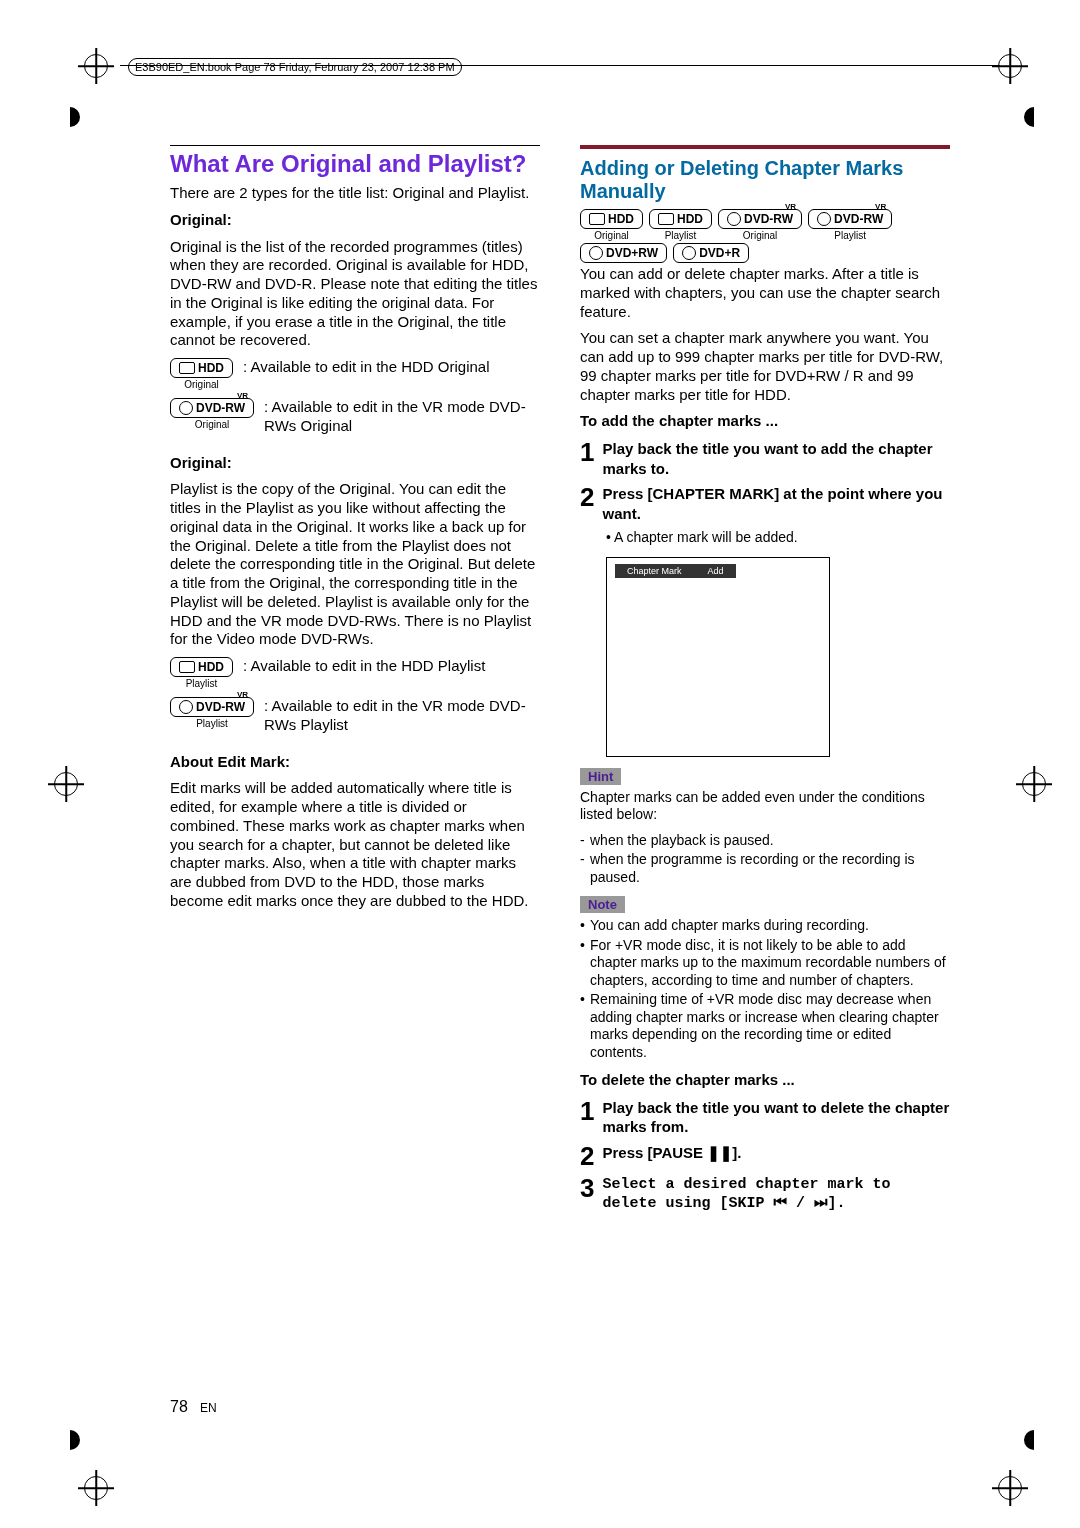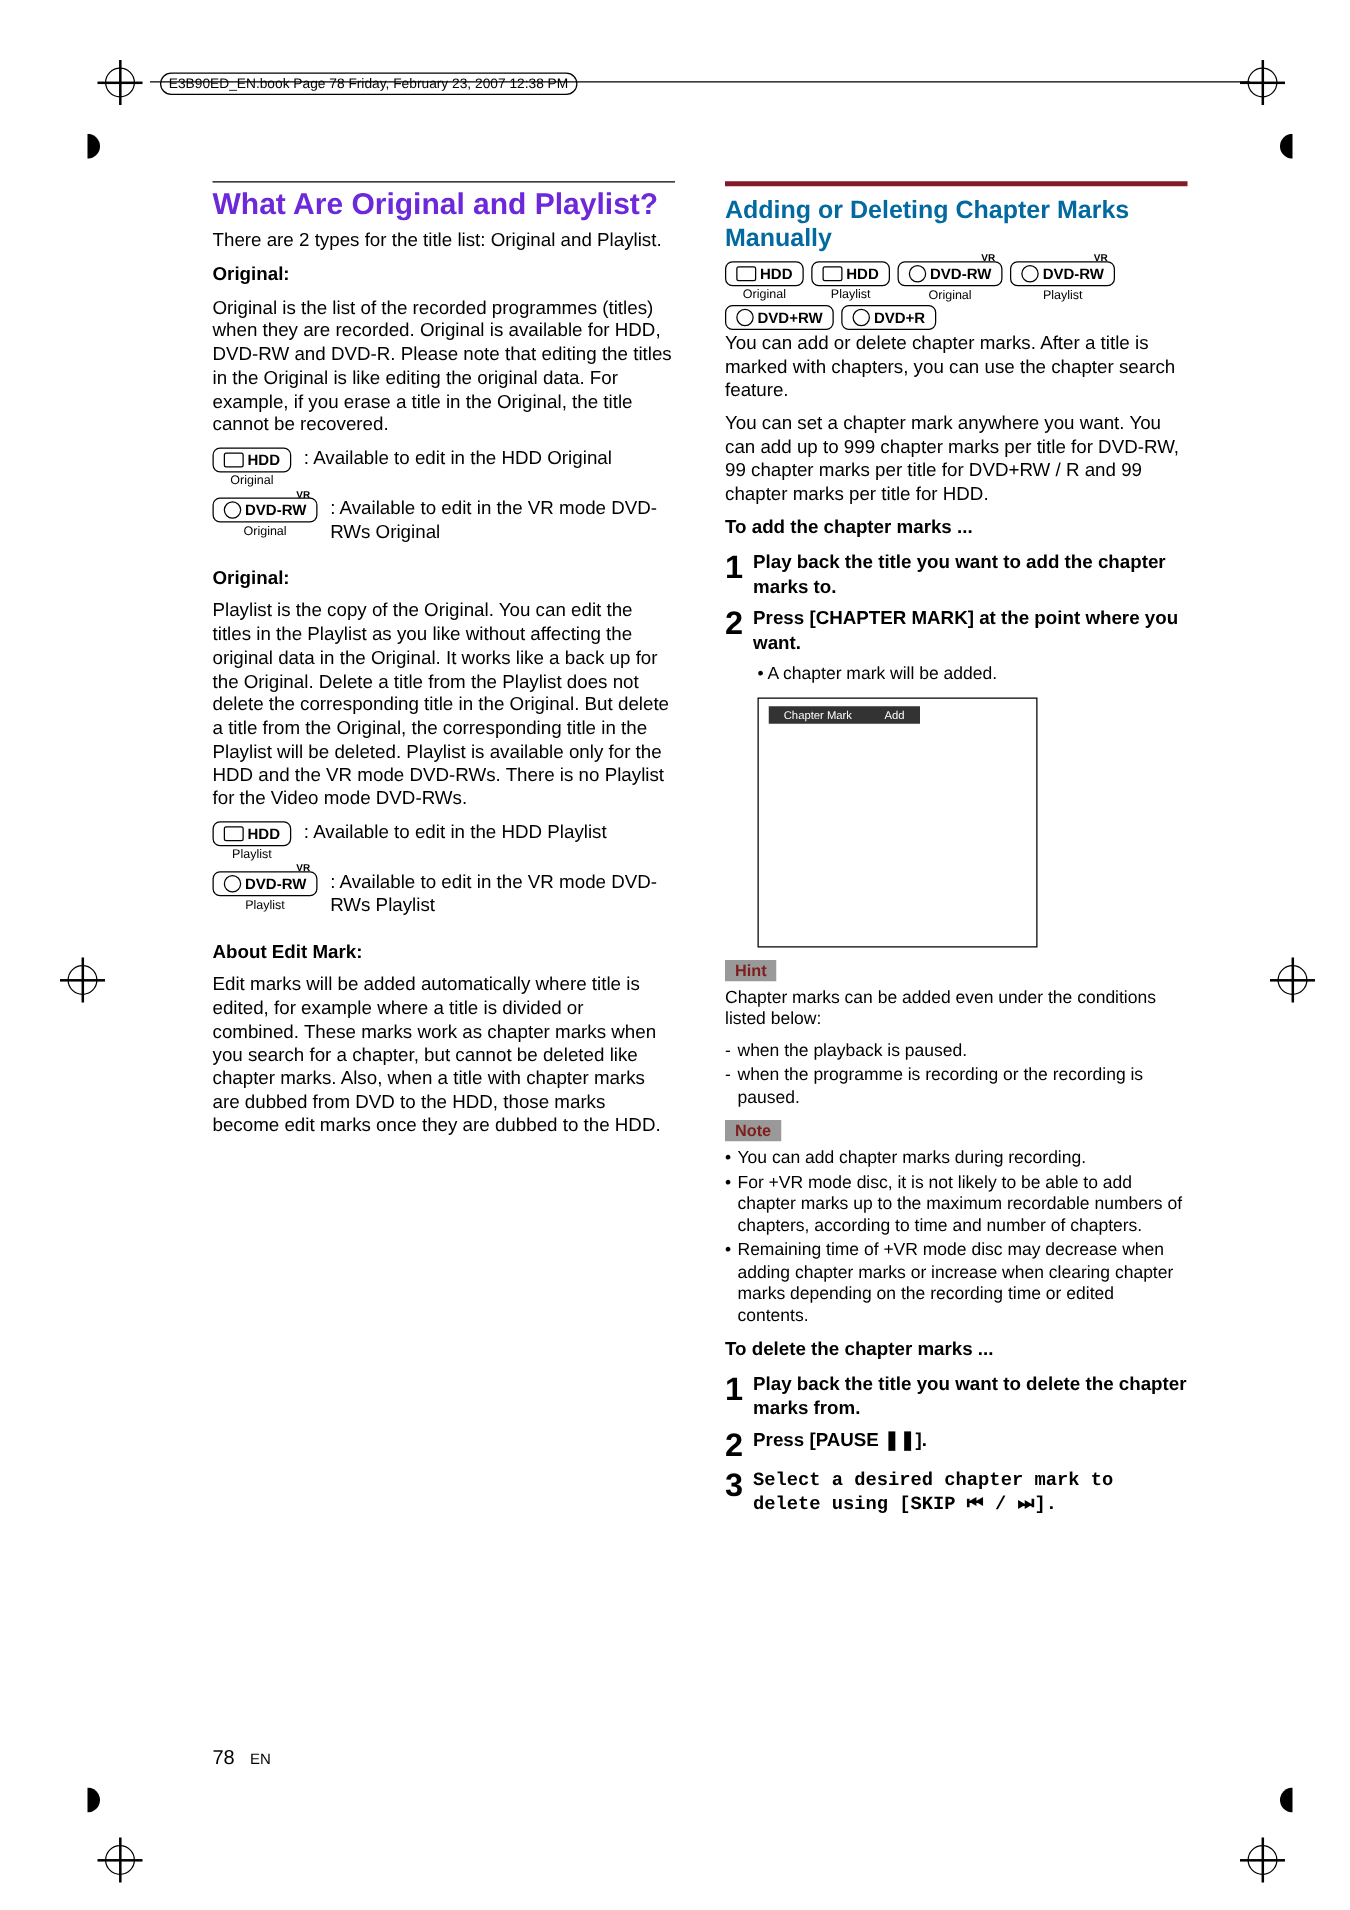--- a/index.html
+++ b/index.html
@@ -140,21 +140,21 @@
       align-items: center;
     }
     .inline-badge-row .text-col { flex: 1; line-height: 1.25; }
     .step-row { display: flex; gap: 8px; margin-bottom: 6px; }
     .step-num { font-size: 26px; font-weight: bold; line-height: 1; flex-shrink: 0; }
     .step-text { font-weight: bold; line-height: 1.3; font-size: 15px; }
     .step-sub { margin-left: 26px; font-size: 14px; }
     .hint-box, .note-box {
       display: inline-block;
       background: #999;
-      color: #7f1d1d;
+      color: #4c1d95;
       padding: 1px 8px;
       font-size: 13px;
       font-weight: bold;
       margin-bottom: 4px;
     }
     .preview-box {
       border: 1px solid #000;
       width: 224px;
       height: 200px;
       margin: 10px 0 10px 26px;

